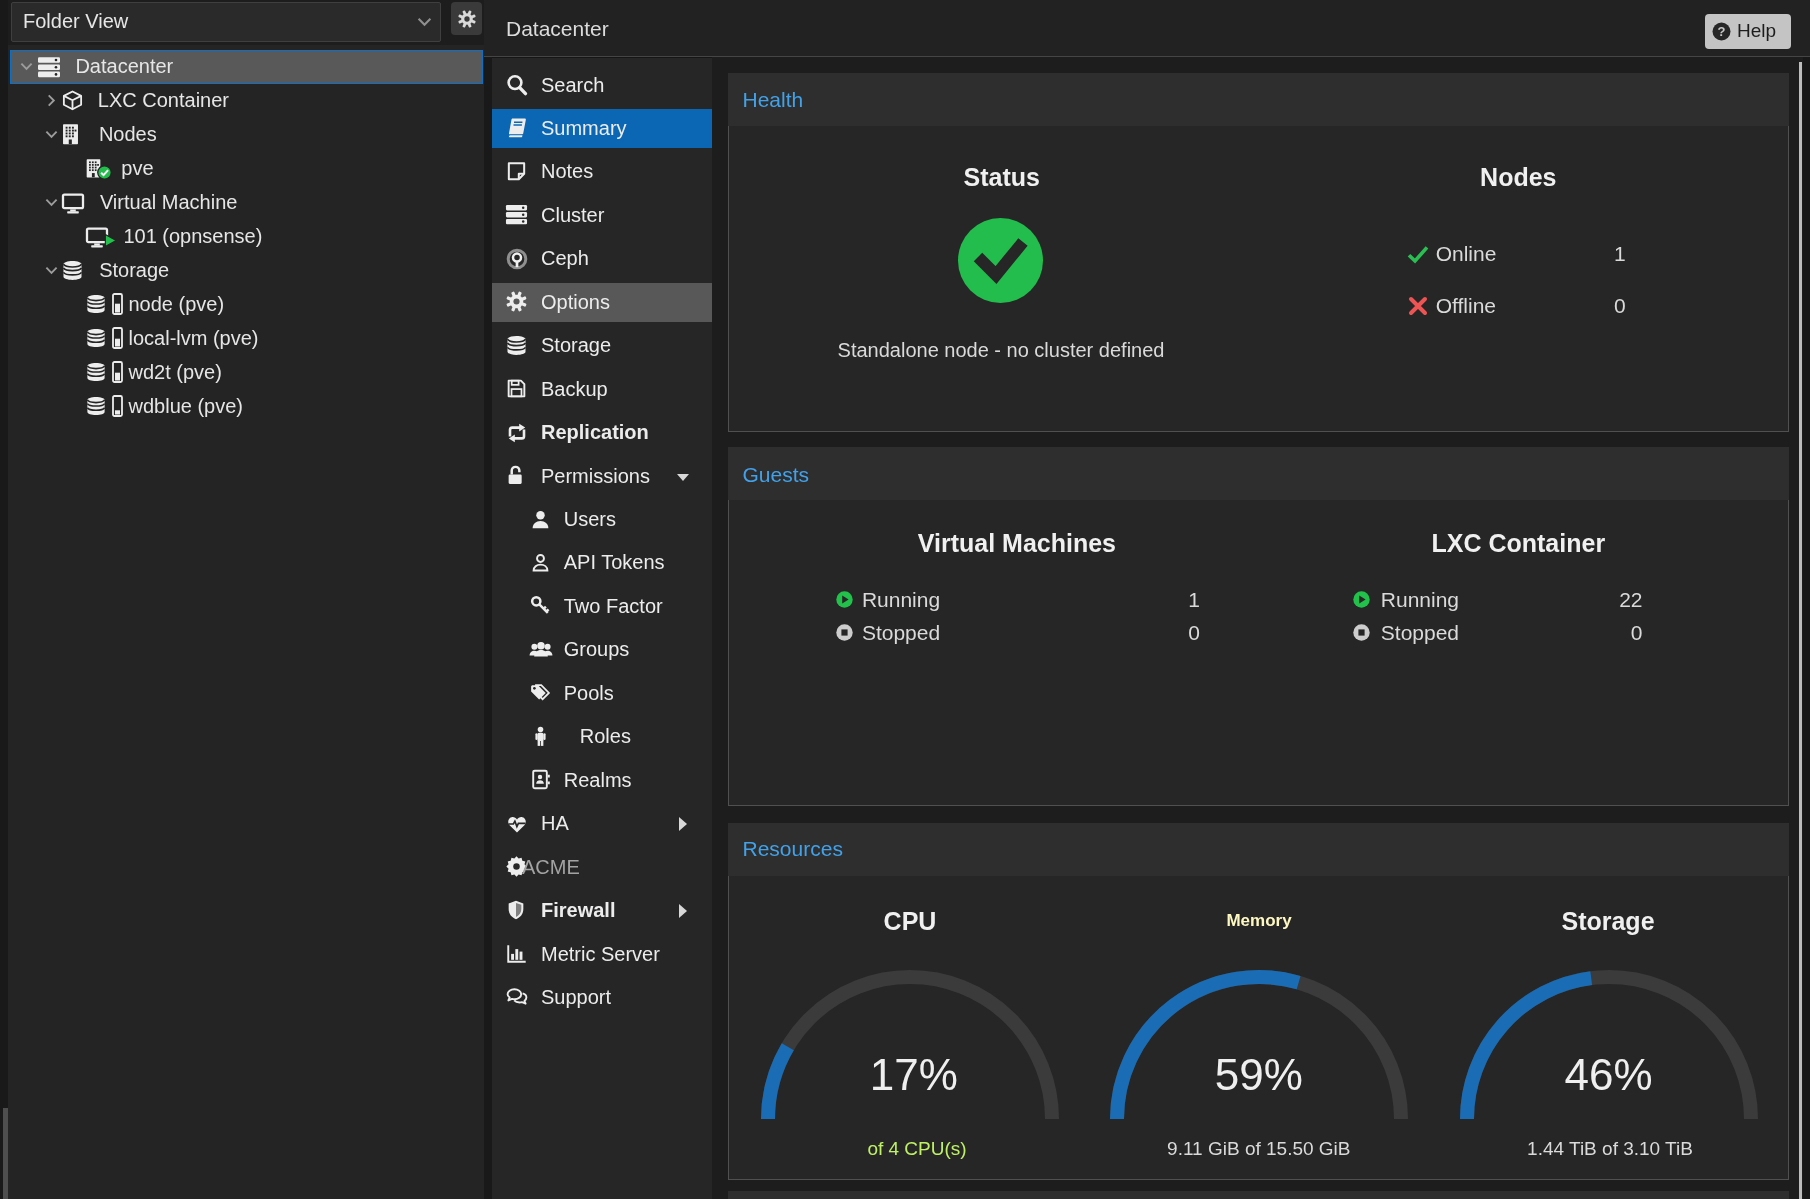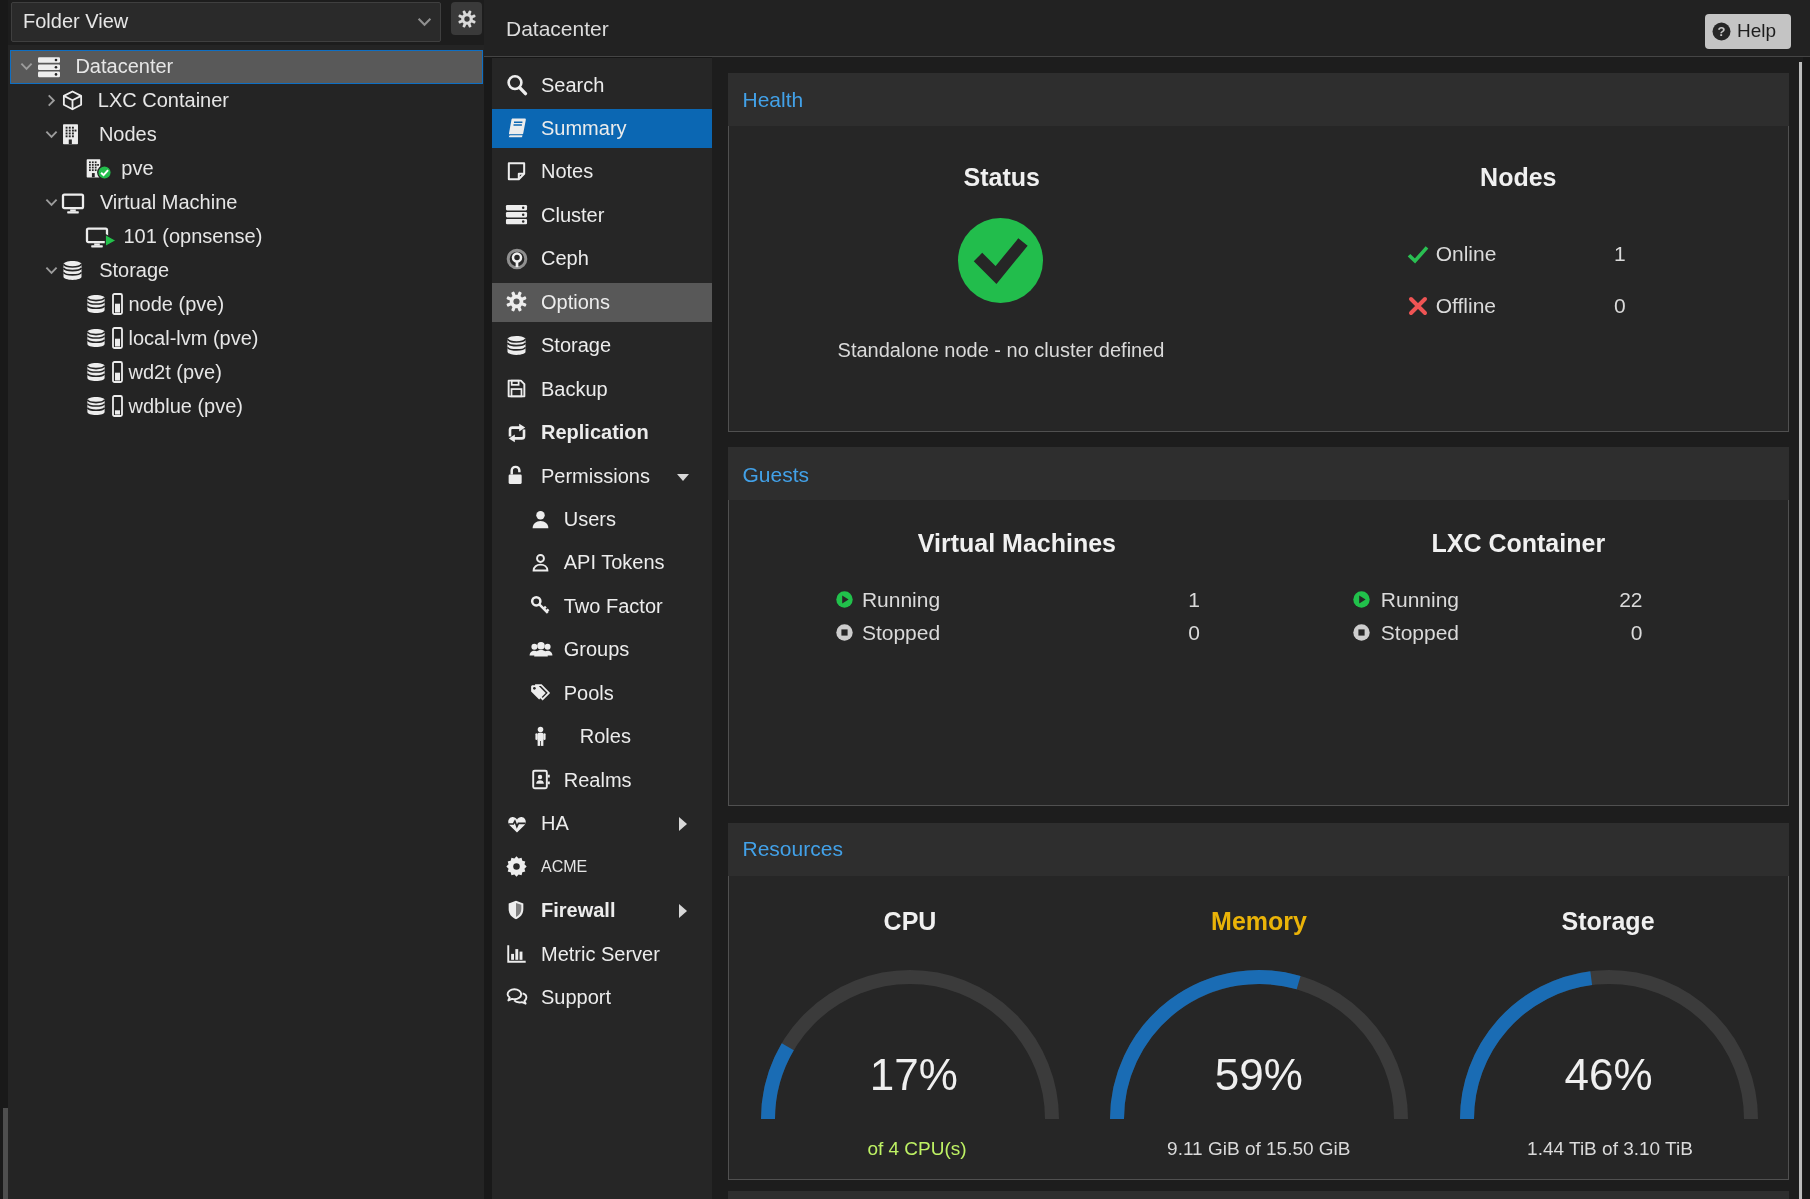--- a/index.html
+++ b/index.html
@@ -302,21 +302,21 @@
       <path d="M3.4,12 L8.4,12 L9.9,9.2 L11.9,14.6 L13.4,11.4 L20.6,11.4" fill="none" stroke="#262626" stroke-width="1.7"></path>
     </svg></div>
 <div style="position:absolute;left:541px;top:803.6500000000001px;height:40px;display:flex;align-items:center;font-size:20px;font-weight:normal;color:#ececec;white-space:nowrap;">HA</div>
 <div style="position:absolute;left:679.0px;top:816.6500000000001px;width:8px;height:14px;line-height:0;"><svg width="8" height="14" viewBox="0 0 8 14">
       <path d="M0,0 L8,7 L0,14 Z" fill="#d8d8d8"></path>
     </svg></div>
 <div style="position:absolute;left:505.0px;top:855.1px;width:24px;height:24px;line-height:0;"><svg width="23" height="23" viewBox="0 0 24 24">
       <polygon points="22.60,12.00 20.31,14.23 21.18,17.30 18.08,18.08 17.30,21.18 14.23,20.31 12.00,22.60 9.77,20.31 6.70,21.18 5.92,18.08 2.82,17.30 3.69,14.23 1.40,12.00 3.69,9.77 2.82,6.70 5.92,5.92 6.70,2.82 9.77,3.69 12.00,1.40 14.23,3.69 17.30,2.82 18.08,5.92 21.18,6.70 20.31,9.77" fill="#ededed"></polygon>
       <circle cx="12" cy="12" r="3.4" fill="#262626"></circle>
     </svg></div>
-<div style="position:absolute;left:541px;top:847.1px;height:40px;display:flex;align-items:center;font-size:16px;font-weight:normal;color:#e5e5e5;white-space:nowrap;">ACME</div>
+<div style="position:absolute;left:522px;top:847.1px;height:40px;display:flex;align-items:center;font-size:20px;font-weight:normal;color:#a3a3a3;white-space:nowrap;">ACME</div>
 <div style="position:absolute;left:505.0px;top:898.5500000000001px;width:24px;height:24px;line-height:0;"><svg width="22" height="22" viewBox="0 0 24 24">
       <path d="M12,2 L20,4.8 L20,11 C20,16.6 16.6,20.4 12,22 C7.4,20.4 4,16.6 4,11 L4,4.8 Z" fill="#ededed"></path>
       <path d="M12,4.6 L12,19.4 C8.8,18 6.4,15.2 6.4,11 L6.4,6.6 Z" fill="#ededed"></path>
       <path d="M12,4.4 L17.8,6.4 L17.8,11 C17.8,15 15.6,17.9 12,19.5 Z" fill="#262626" opacity="0.55"></path>
     </svg></div>
 <div style="position:absolute;left:541px;top:890.5500000000001px;height:40px;display:flex;align-items:center;font-size:20px;font-weight:bold;color:#ececec;white-space:nowrap;">Firewall</div>
 <div style="position:absolute;left:679.0px;top:903.5500000000001px;width:8px;height:14px;line-height:0;"><svg width="8" height="14" viewBox="0 0 8 14">
       <path d="M0,0 L8,7 L0,14 Z" fill="#d8d8d8"></path>
     </svg></div>
 <div style="position:absolute;left:505.0px;top:942.0px;width:24px;height:24px;line-height:0;"><svg width="23" height="23" viewBox="0 0 24 24">
@@ -377,21 +377,21 @@
 <div style="position:absolute;left:1353.4px;top:624.2px;width:17px;height:17px;line-height:0;"><svg width="17" height="17" viewBox="0 0 17 17">
       <circle cx="8.5" cy="8.5" r="8.2" fill="#cdcdcd"></circle>
       <rect x="5.4" y="5.4" width="6.2" height="6.2" fill="#262626"></rect>
     </svg></div>
 <div style="position:absolute;left:1380.8px;top:611.7px;height:42px;display:flex;align-items:center;font-size:21px;font-weight:normal;color:#dadada;white-space:nowrap;">Stopped</div>
 <div style="position:absolute;left:1242.5px;top:611.7px;width:400px;height:42px;display:flex;align-items:center;justify-content:flex-end;font-size:21px;font-weight:normal;color:#dadada;white-space:nowrap;">0</div>
 <div style="position:absolute;left:728px;top:822.5px;width:1060.5px;height:357px;background:#262626;border:1px solid #505050;"></div>
 <div style="position:absolute;left:728px;top:822.5px;width:1060.5px;height:53px;background:#2e2e2e;"></div>
 <div style="position:absolute;left:742.5px;top:828px;height:42px;display:flex;align-items:center;font-size:21px;font-weight:normal;color:#42a1e8;white-space:nowrap;">Resources</div>
 <div style="position:absolute;left:410.0px;top:896px;width:1000px;height:50px;display:flex;align-items:center;justify-content:center;font-size:25px;font-weight:bold;color:#f0f0f0;">CPU</div>
-<div style="position:absolute;left:759.0px;top:896px;width:1000px;height:50px;display:flex;align-items:center;justify-content:center;font-size:25px;font-weight:bold;color:#eab308;text-align:right;">Memory</div>
+<div style="position:absolute;left:759.0px;top:896px;width:1000px;height:50px;display:flex;align-items:center;justify-content:center;font-size:17px;font-weight:bold;color:#fef9c3;text-align:right;">Memory</div>
 <div style="position:absolute;left:1108.0px;top:896px;width:1000px;height:50px;display:flex;align-items:center;justify-content:center;font-size:25px;font-weight:bold;color:#f0f0f0;">Storage</div>
 <div style="position:absolute;left:749.9px;top:961.3px;width:320px;height:165px;line-height:0;"><svg width="320" height="165" viewBox="0 0 320 165">
       <path d="M18,158 A142,142 0 0 1 302,158" fill="none" stroke="#3b3b3b" stroke-width="14"></path>
       <path d="M18,158 A142,142 0 0 1 37.77,85.72" fill="none" stroke="#1a6cb4" stroke-width="14"></path>
     </svg></div>
 <div style="position:absolute;left:1098.8px;top:961.3px;width:320px;height:165px;line-height:0;"><svg width="320" height="165" viewBox="0 0 320 165">
       <path d="M18,158 A142,142 0 0 1 302,158" fill="none" stroke="#3b3b3b" stroke-width="14"></path>
       <path d="M18,158 A142,142 0 0 1 199.62,21.64" fill="none" stroke="#1a6cb4" stroke-width="14"></path>
     </svg></div>
 <div style="position:absolute;left:1448.5px;top:961.3px;width:320px;height:165px;line-height:0;"><svg width="320" height="165" viewBox="0 0 320 165">

